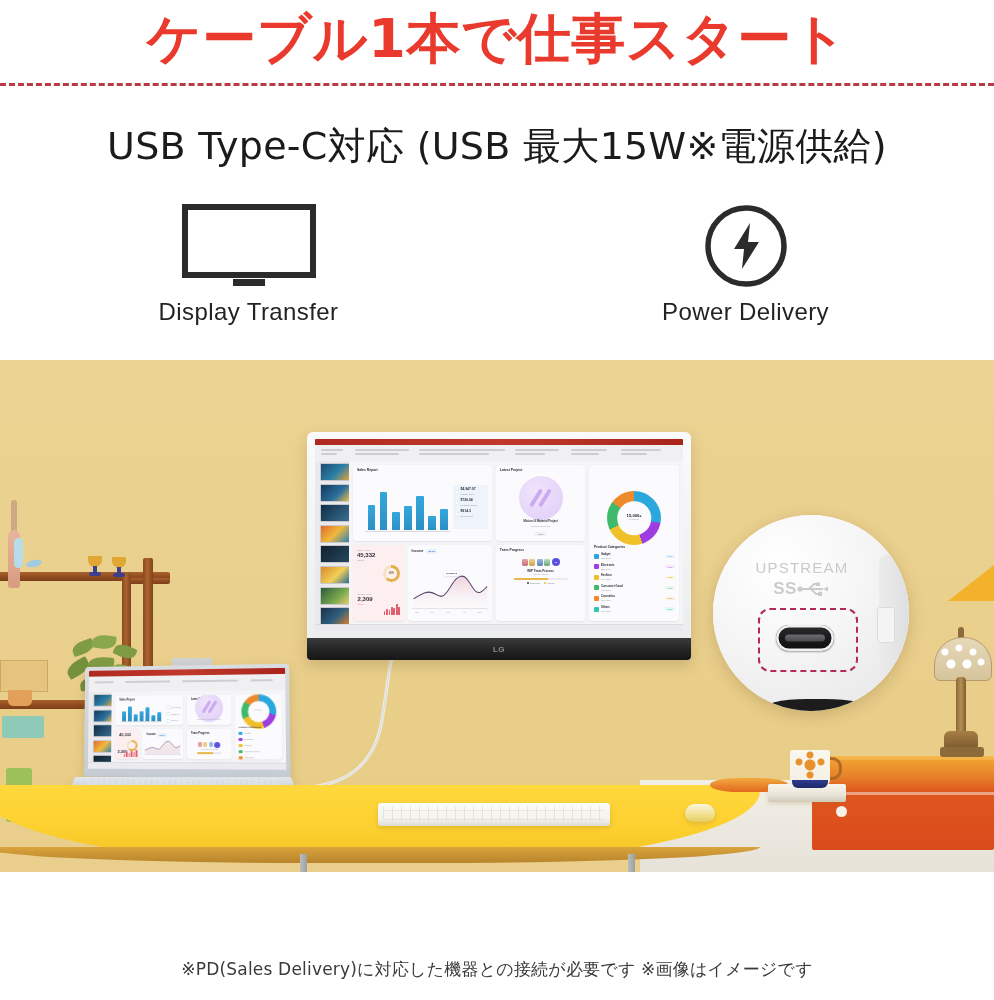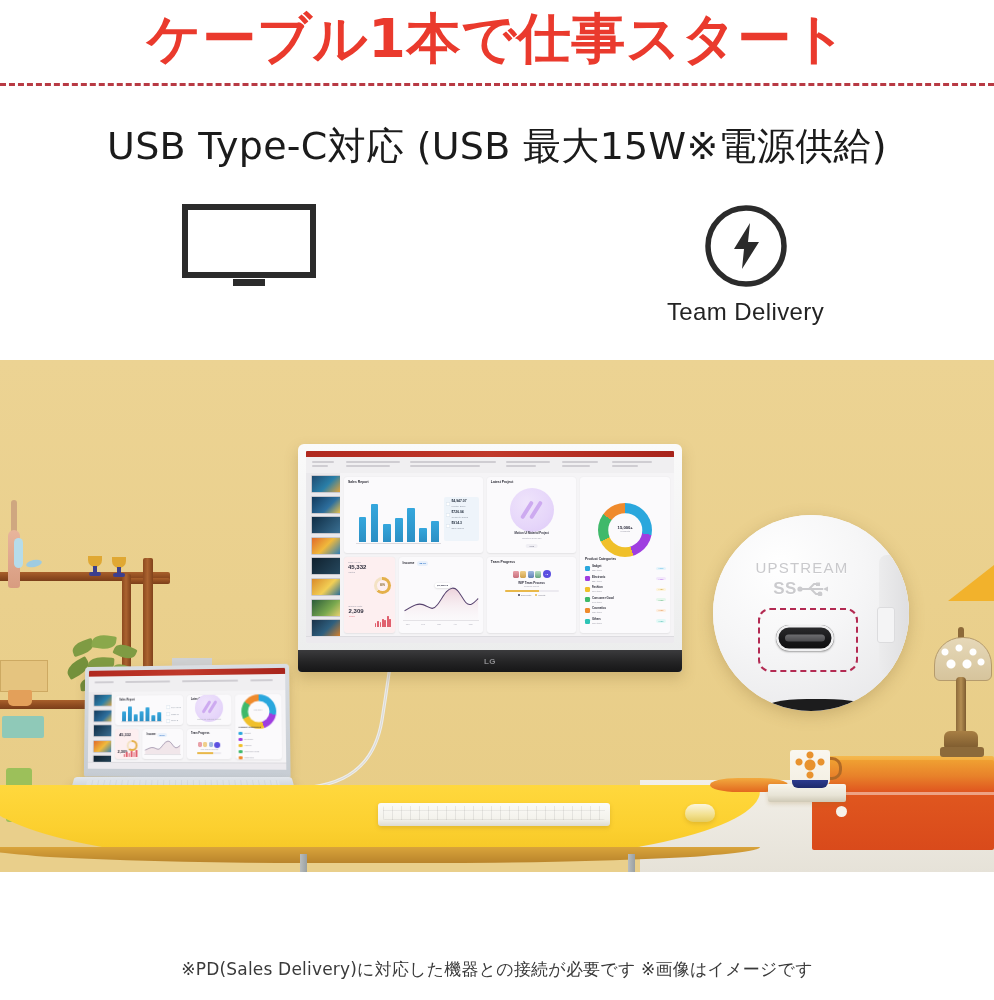--- a/index.html
+++ b/index.html
@@ -277,22 +277,22 @@
   .lamp-plinth {
     position: absolute; left: 10px; top: 132px;
     width: 44px; height: 10px;
     background: #8d6a3a;
     border-radius: 3px;
   }
 
   
   .monitor {
     position: absolute;
-    left: 298px; top: 72px;
-    width: 384px; height: 228px; margin-top: 12px;
+    left: 307px; top: 72px;
+    width: 384px; height: 228px;
   }
   .monitor-bezel {
     position: absolute; inset: 0;
     background: linear-gradient(180deg,#fafafa 0%,#eceded 92%,#d2d4d6 100%);
     border-radius: 6px 6px 3px 3px;
     box-shadow: 0 6px 14px rgba(120,90,40,0.25);
     padding: 6px 6px 0 6px;
     box-sizing: border-box;
   }
   .monitor-screen {
@@ -652,30 +652,31 @@
 
 <div class="feature-row">
 
   <div class="feature">
     <div class="feature-icon">
       <svg width="136" height="86" viewBox="0 0 136 86" aria-hidden="true">
         <rect x="4" y="4" width="128" height="68" fill="none" stroke="#2b2b2b" stroke-width="6"></rect>
         <rect x="52" y="76" width="32" height="7" fill="#2b2b2b"></rect>
       </svg>
     </div>
+    <div class="feature-label">Display Transfer</div>
   </div>
 
   <div class="feature">
     <div class="feature-icon">
       <svg width="86" height="86" viewBox="0 0 86 86" aria-hidden="true">
         <circle cx="43" cy="43" r="38" fill="none" stroke="#2b2b2b" stroke-width="5.5"></circle>
         <path d="M47 20 L31 46 L41 46 L39 66 L56 39 L45 39 Z" fill="#2b2b2b"></path>
       </svg>
     </div>
-    <div class="feature-label">Team Delivery</div>
+    <div class="feature-label">Power Delivery</div>
   </div>
 
 </div>
 
 <div class="photo">
   <div class="photo-inner">
 
     <div class="wall"></div>
     <div class="baseboard"></div>
 

